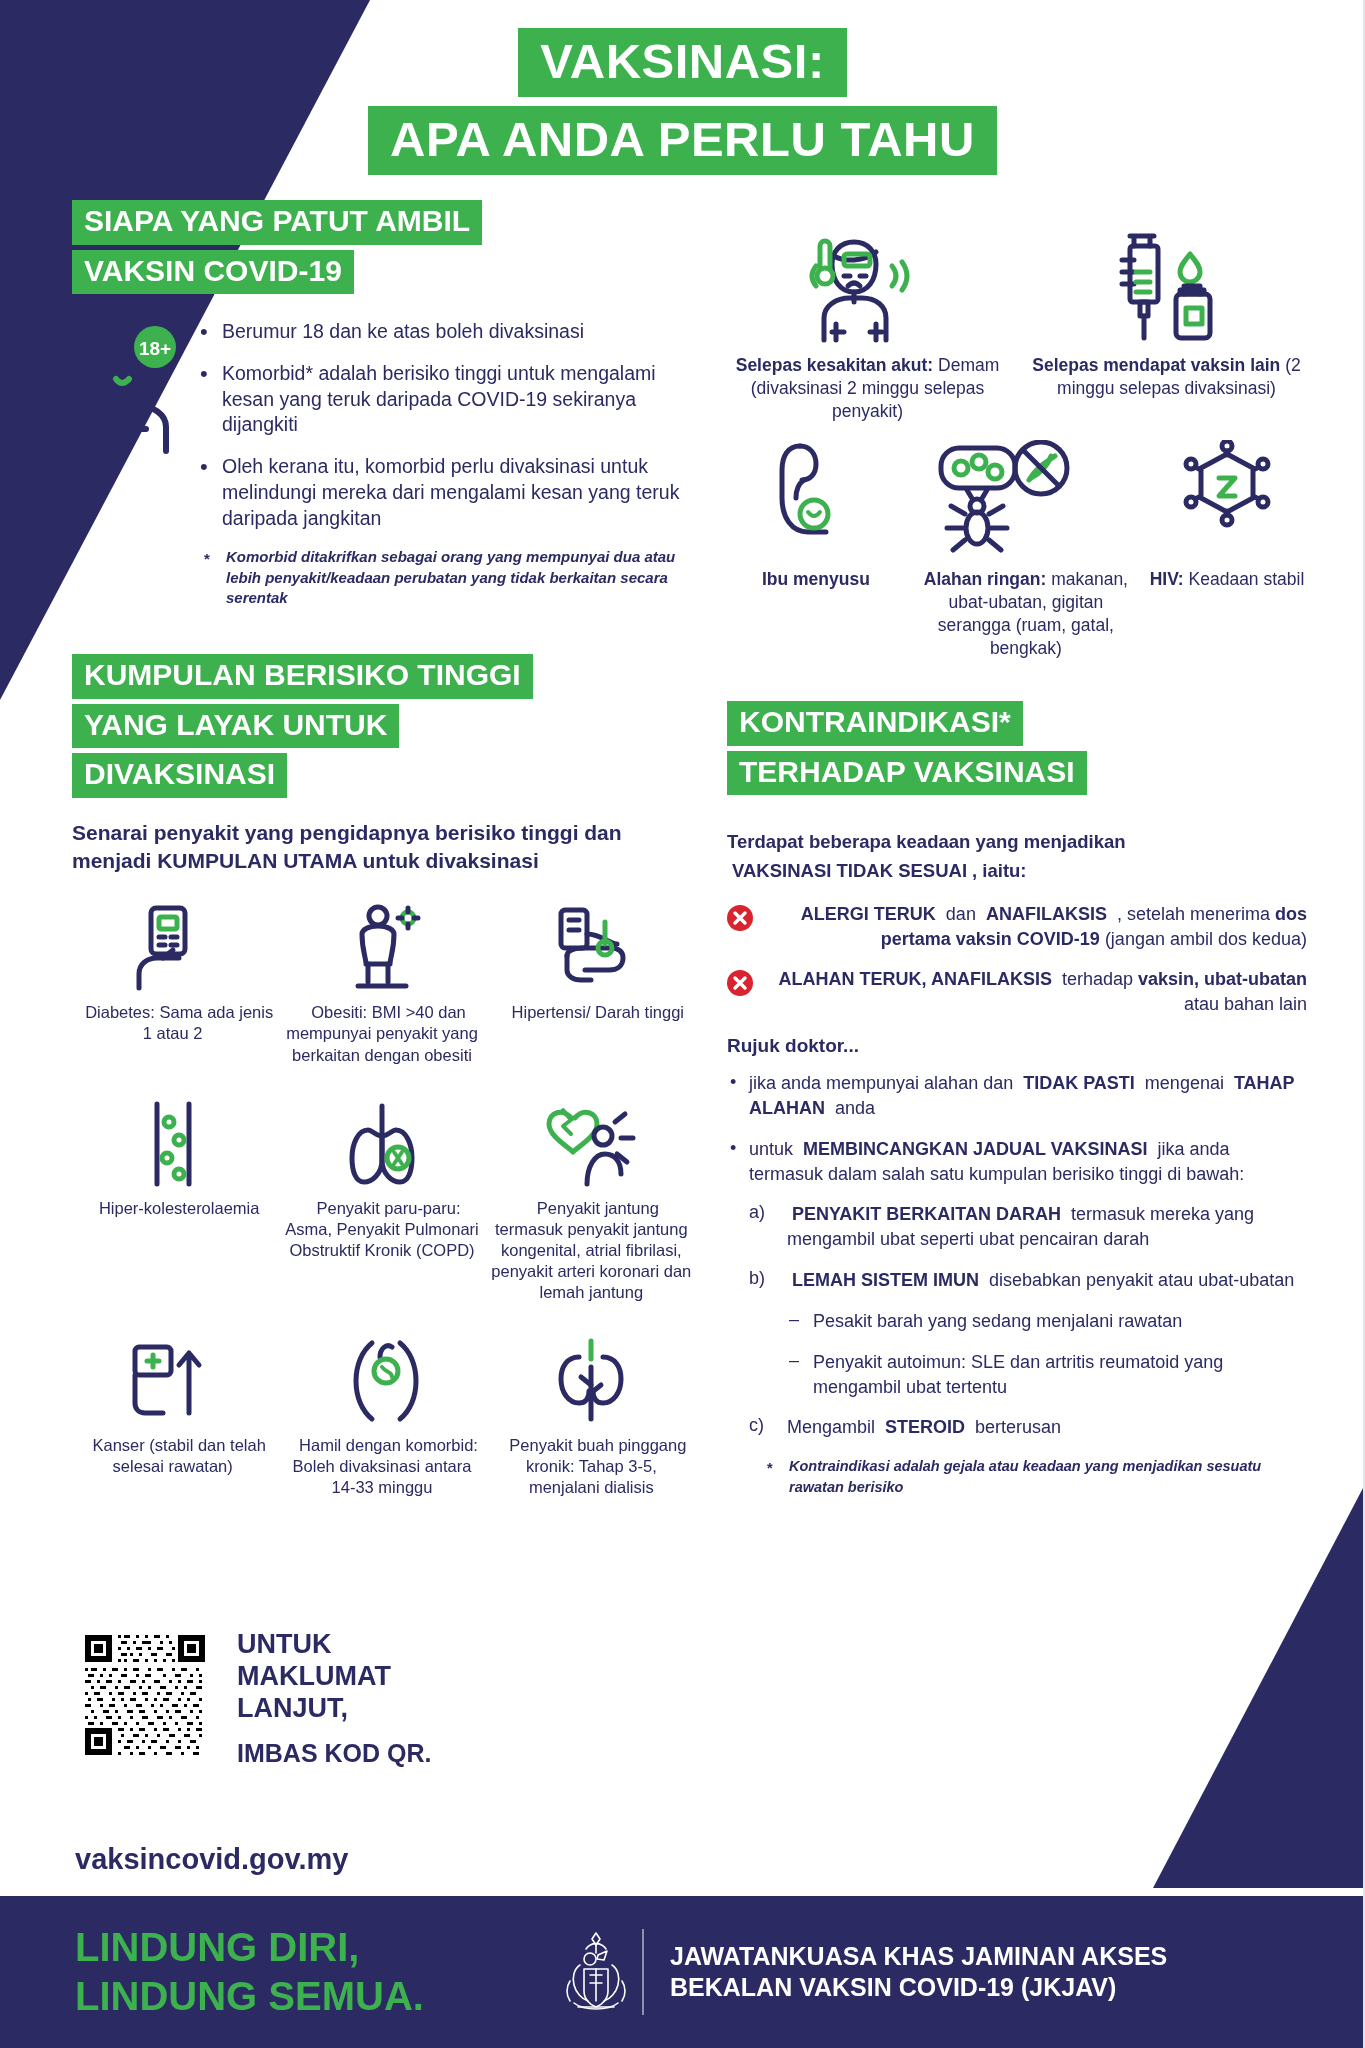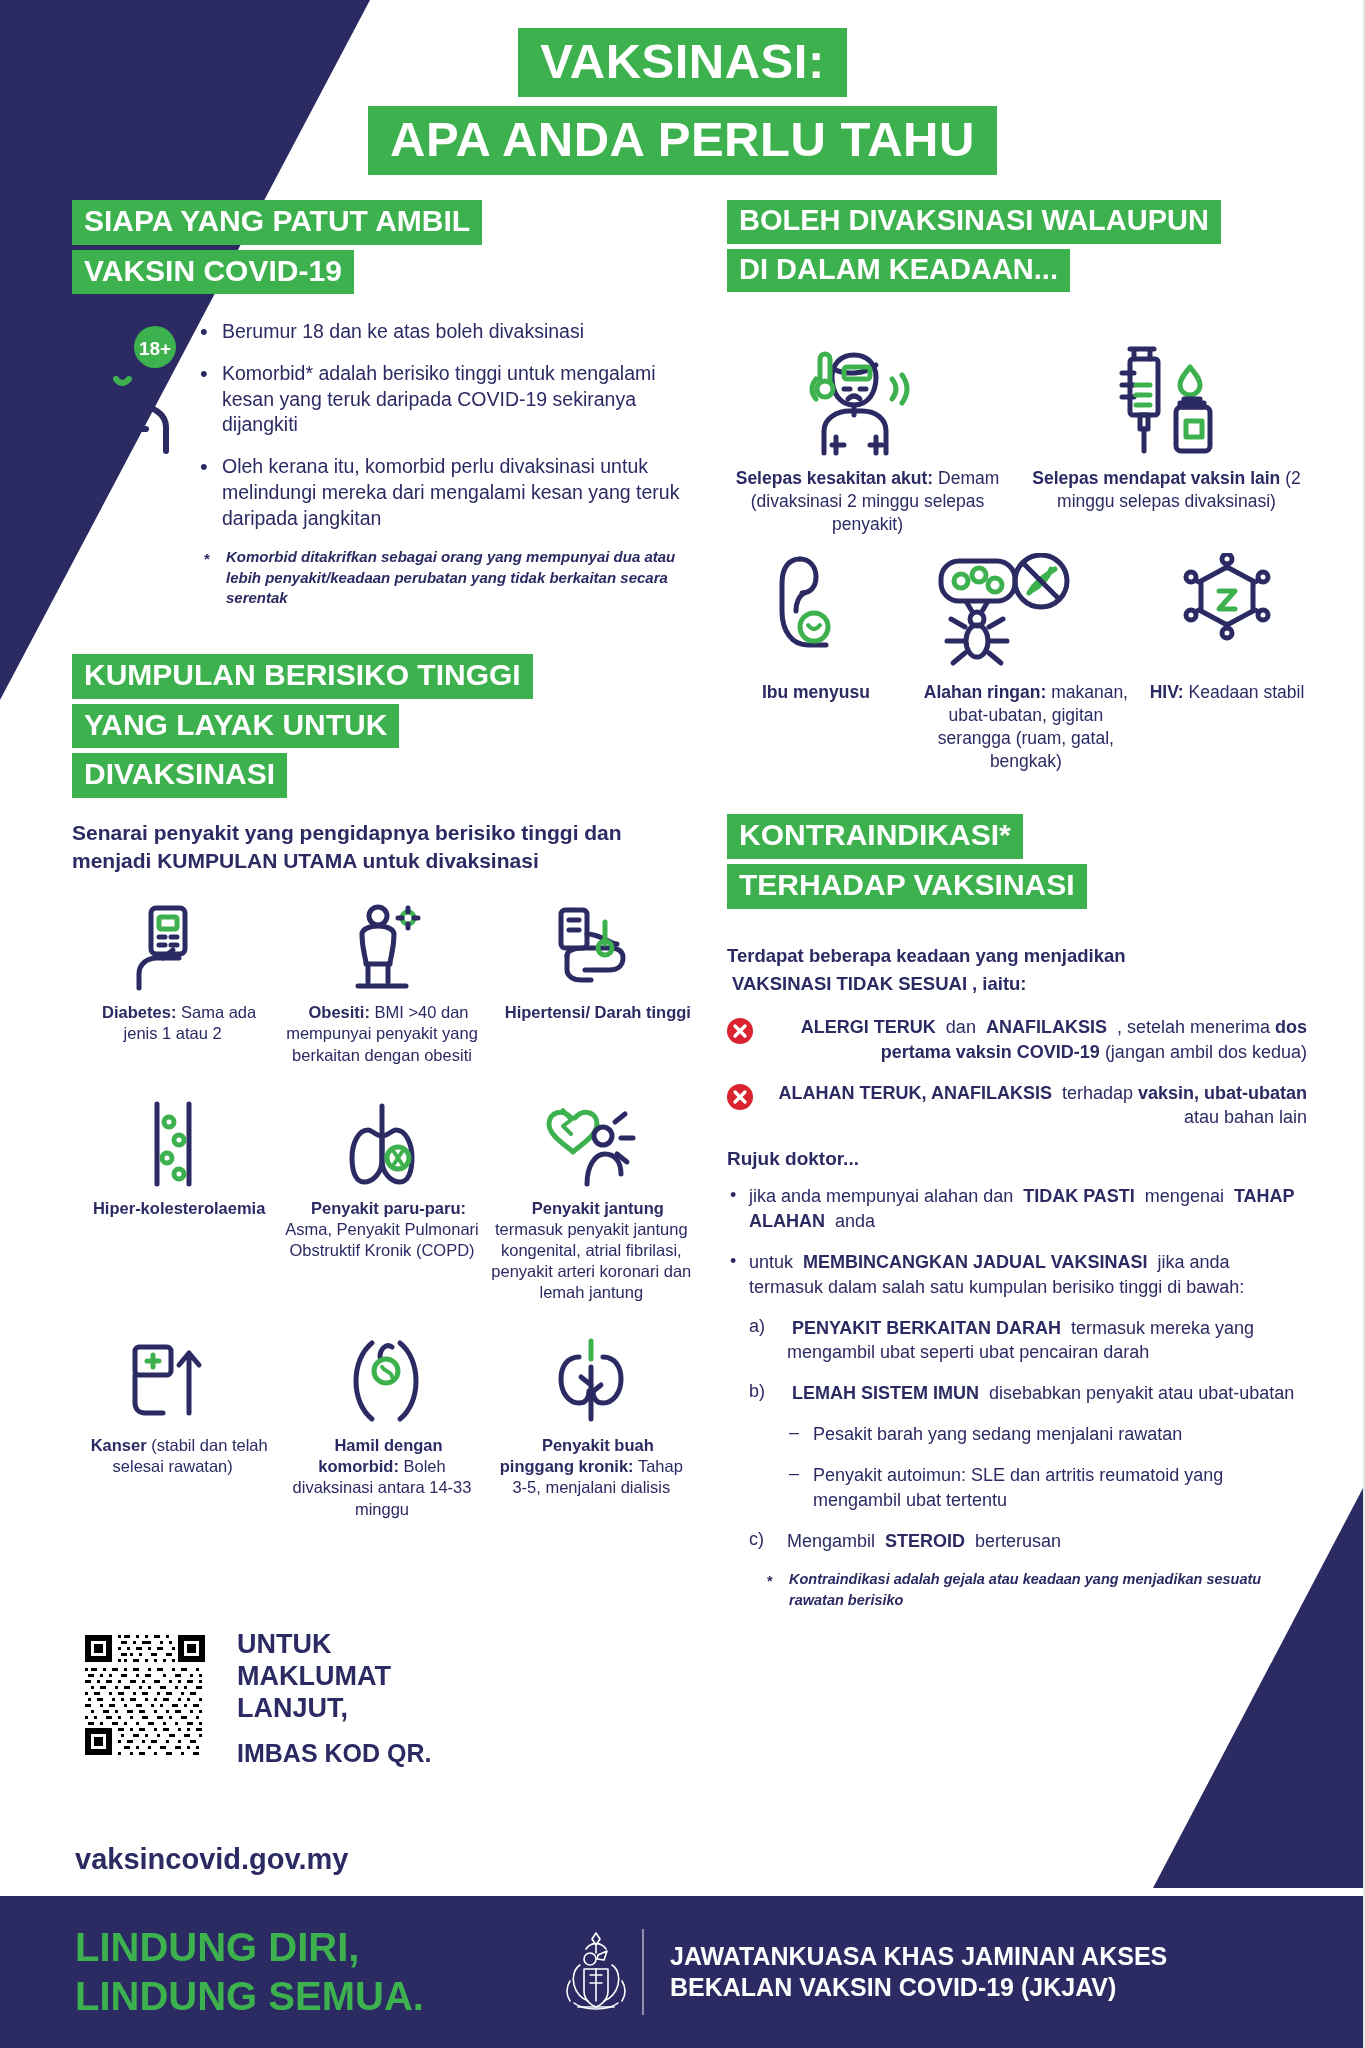--- a/index.html
+++ b/index.html
@@ -53,21 +53,21 @@
   .who-icon { flex: 0 0 110px; padding-top: 10px; }
   .who-text { flex: 1; padding-top: 4px; }
 
   .lead { font-size: 21px; font-weight: 700; color: #2b2a63; line-height: 1.32; margin-bottom: 26px; }
 
   
   .grid3 { display: grid; grid-template-columns: repeat(3, 1fr); gap: 6px 8px; }
   .cell { text-align: center; }
   .cell .ic { height: 92px; display: flex; align-items: flex-end; justify-content: center; margin-bottom: 10px; }
   .cell .cap { font-size: 16.5px; line-height: 1.28; color: #2b2a63; }
-  .cell .cap b { font-weight: 700; margin-left: 13px; }
+  .cell .cap b { font-weight: 400; margin-left: 13px; }
   .grid-row { margin-bottom: 30px; }
 
   
   .cond2 { display: grid; grid-template-columns: 1fr 1fr; gap: 4px 18px; margin-bottom: 18px; }
   .cond3 { display: grid; grid-template-columns: 1fr 1.25fr 0.9fr; gap: 4px 10px; }
   .cond { text-align: center; }
   .cond .ic { height: 118px; display: flex; align-items: flex-end; justify-content: center; margin-bottom: 10px; }
   .cond .cap { font-size: 17.5px; line-height: 1.3; color: #2b2a63; }
   .cond .cap b { font-weight: 700; }
 
@@ -281,24 +281,20 @@
             <path d="M46 4 v18" stroke="#3db14e"></path>
           </svg>
         </div>
         <div class="cap"><b>Penyakit buah pinggang kronik:</b><span> Tahap 3-5, menjalani dialisis</span></div>
       </div>
     </div>
   </div>
 
   <div class="col-right">
 
-    <div class="sec-head">
-      <div class="hl wide">BOLEH DIVAKSINASI WALAUPUN</div><br>
-      <div class="hl wide">DI DALAM KEADAAN...</div>
-    </div>
 
     <div style="height:26px"></div>
 
     <div class="cond2">
       <div class="cond">
         <div class="ic">
           <svg width="120" height="112" viewBox="0 0 120 112" fill="none" stroke="#2b2a63" stroke-width="5" stroke-linecap="round" stroke-linejoin="round">
             <path d="M46 10 c-14 0 -22 10 -22 22 c0 16 8 28 22 28 c14 0 22 -12 22 -28 c0 -12 -8 -22 -22 -22z"></path>
             <path d="M26 24 c10 6 30 6 42 -4"></path>
             <rect x="36" y="22" width="26" height="12" rx="3" stroke="#3db14e"></rect>

